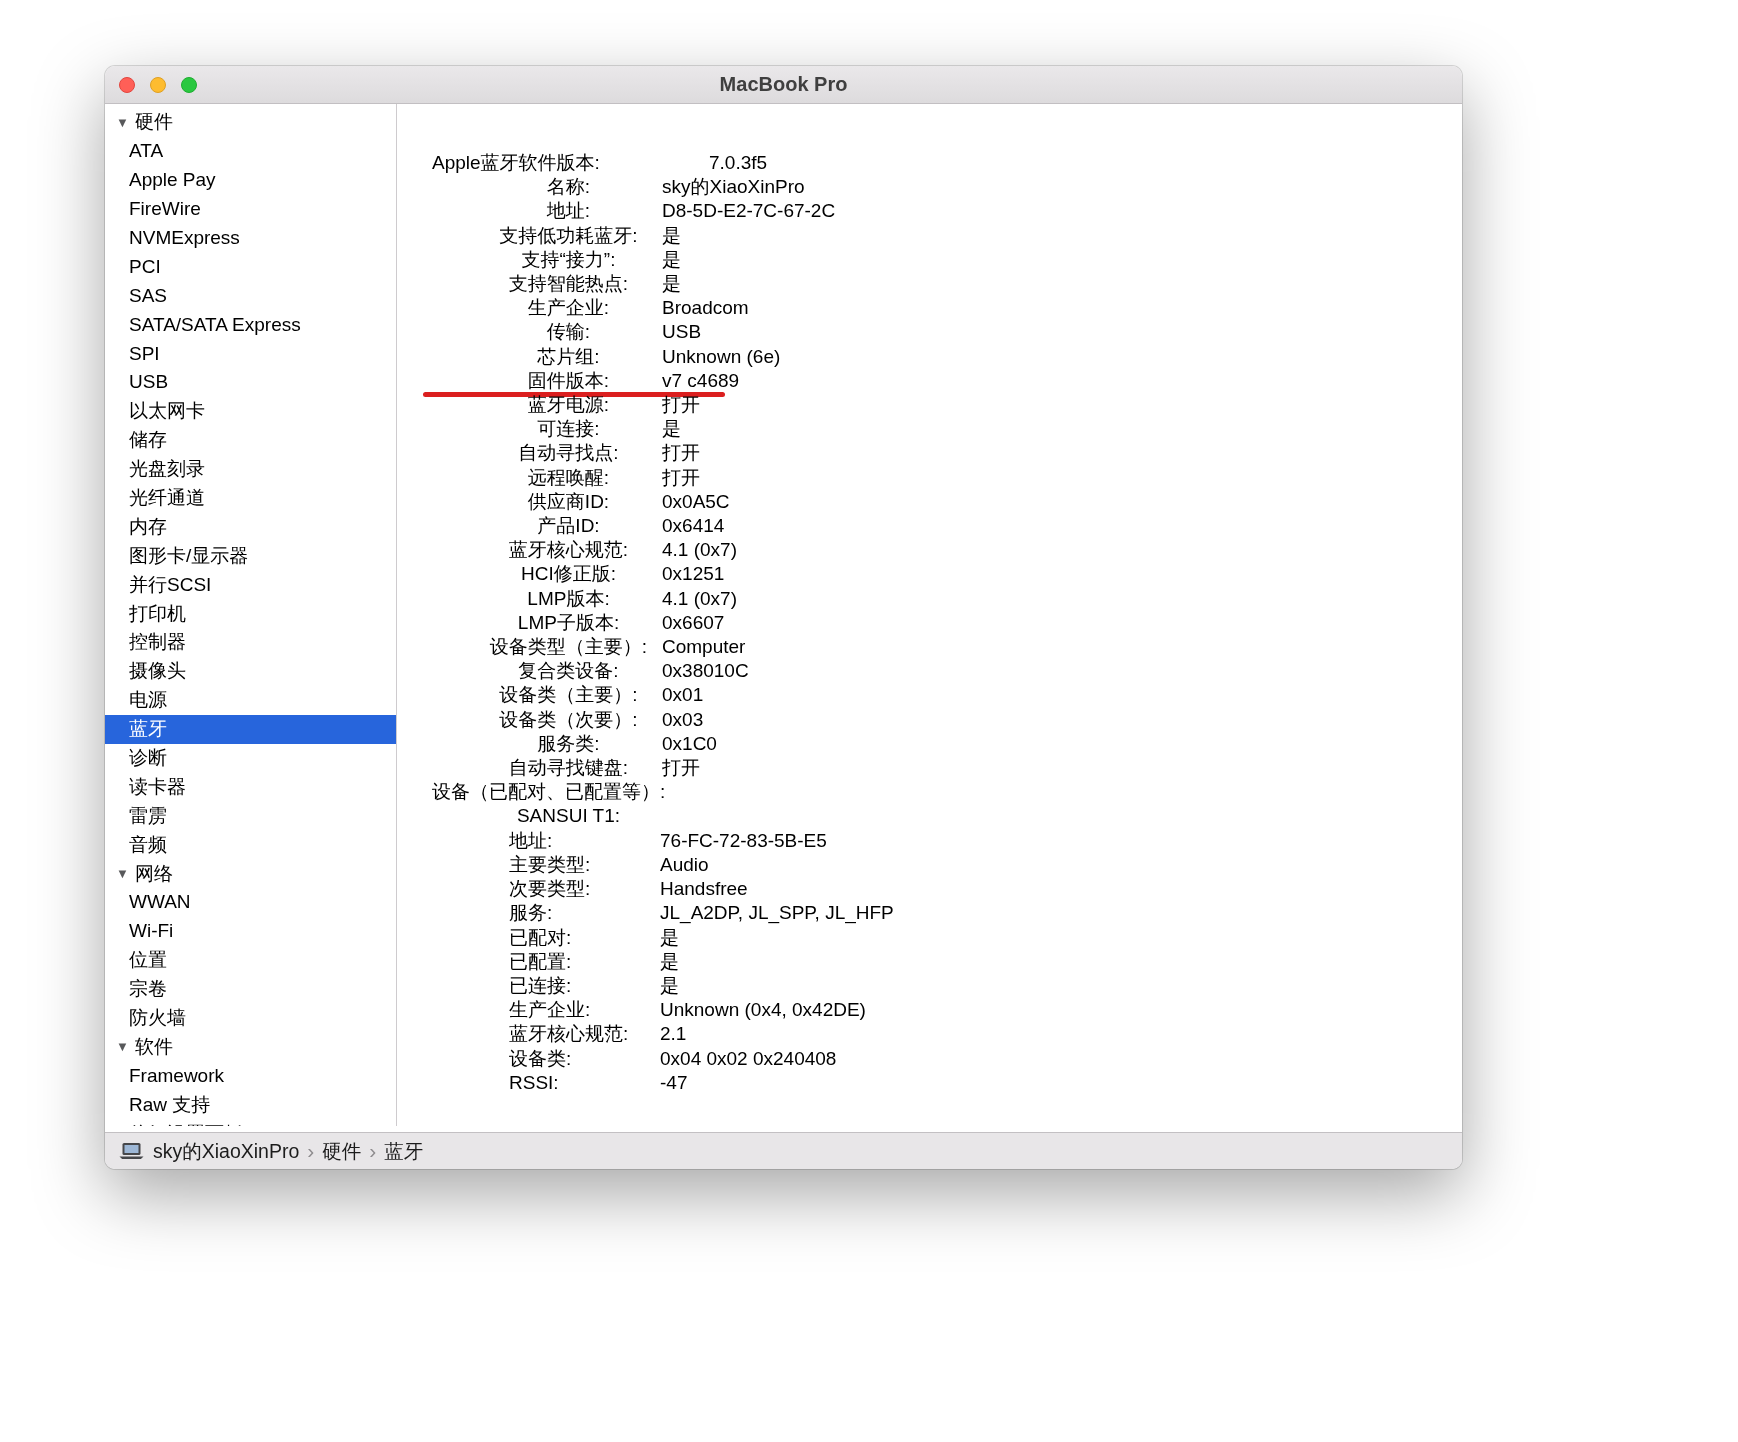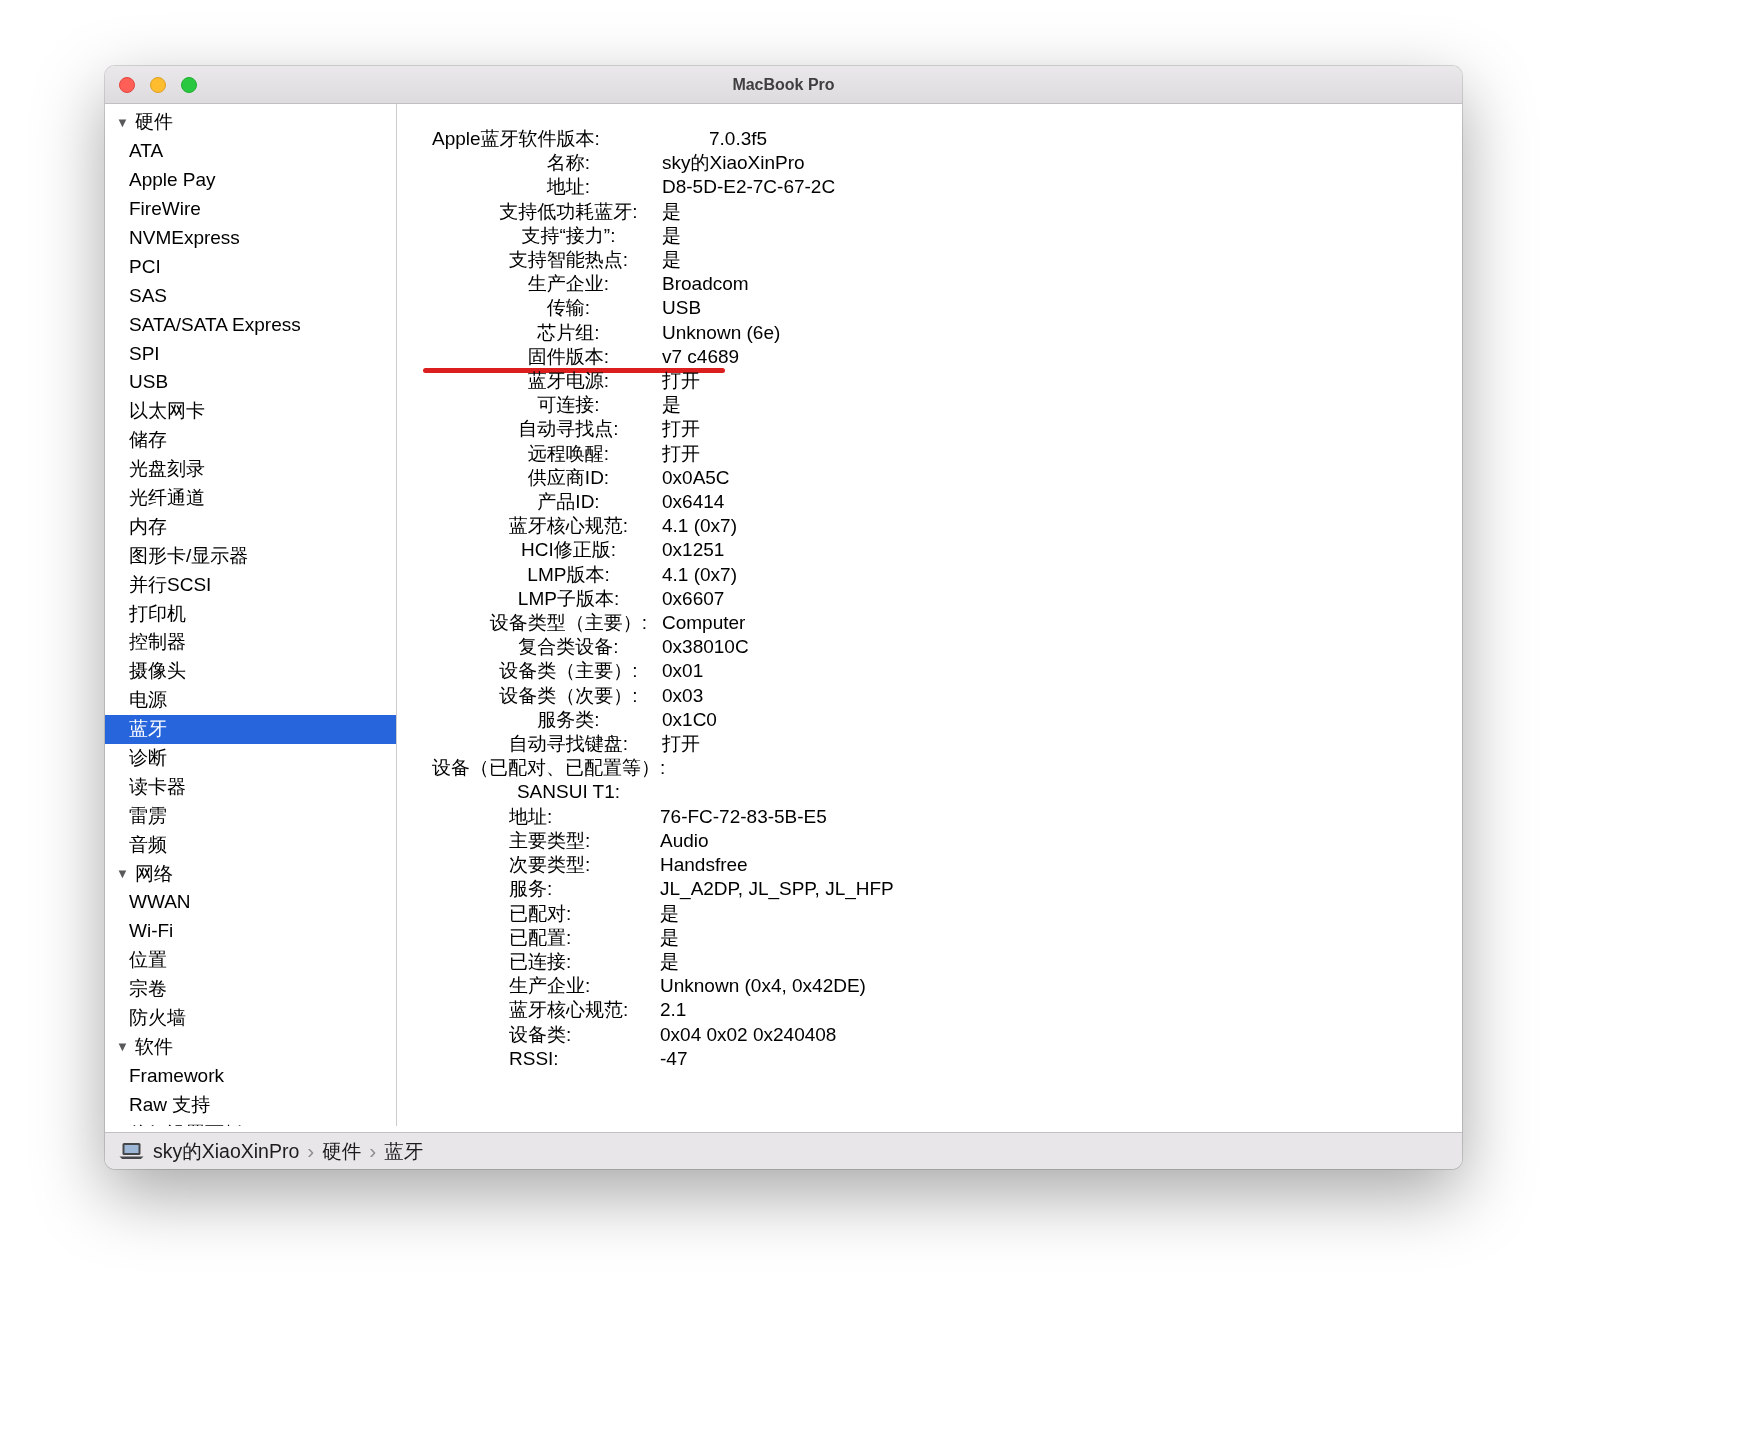--- a/index.html
+++ b/index.html
@@ -12,33 +12,33 @@
   
   .titlebar { flex:0 0 38px; background:linear-gradient(#eae8ea,#dddbdd);
     border-bottom:1px solid #c2bfc2; position:relative;
     display:flex; align-items:center; justify-content:center; }
   .traffic { position:absolute; left:14px; top:0; height:100%;
     display:flex; align-items:center; gap:15px; }
   .light { width:16px; height:16px; border-radius:50%; cursor:default; }
   .light.red    { background:#ff5f57; border:1px solid #e2453e; }
   .light.yellow { background:#febc2f; border:1px solid #dfa023; }
   .light.green  { background:#2ac840; border:1px solid #1fae31; }
-  .title { font-size:16px; font-weight:bold; color:#3f3f3f; }
+  .title { font-size:20px; font-weight:bold; color:#3f3f3f; }
   
   .main { flex:1 1 auto; display:flex; min-height:0; }
   .sidebar { flex:0 0 292px; border-right:1px solid #cecbce; overflow:hidden;
     padding-top:4px; font-size:19px; background:#fff; }
   .sb-item { height:28.9px; display:flex; align-items:center; padding-left:24px;
     white-space:nowrap; cursor:default; }
   .sb-item.group { padding-left:8px; }
   .sb-item .tri { width:22px; font-size:13px; color:#58595b; text-align:left;
     padding-left:3px; }
   .sb-item.selected { background:var(--sel,#2765dc); color:#fff; }
   .content { flex:1 1 auto; overflow:hidden; padding:23px 10px 0 35px;
-    font-size:19px; background:#fff; }
+    font-size:19px; background:#fff;margin-top:24px; }
   .line { display:flex; line-height:24.2px; position:relative; }
   .line .lab { flex:0 0 auto; }
   .line.ind0 { padding-left:0; }   .line.ind0 .lab { min-width:277px; }
   .line.ind1 { padding-left:43px;text-align:center; } .line.ind1 .lab { min-width:187px; }
   .line.ind2 { padding-left:77px; } .line.ind2 .lab { min-width:151px; }
   .red-line { position:absolute; left:-9px; bottom:-4px; width:302px; height:5px;
     background:var(--annot,#db1f1f); border-radius:2.5px; }
   
   .statusbar { flex:0 0 37px; background:#e8e6e8; border-top:1px solid #c3c0c3;
     display:flex; align-items:center; padding-left:14px; font-size:19.5px;

